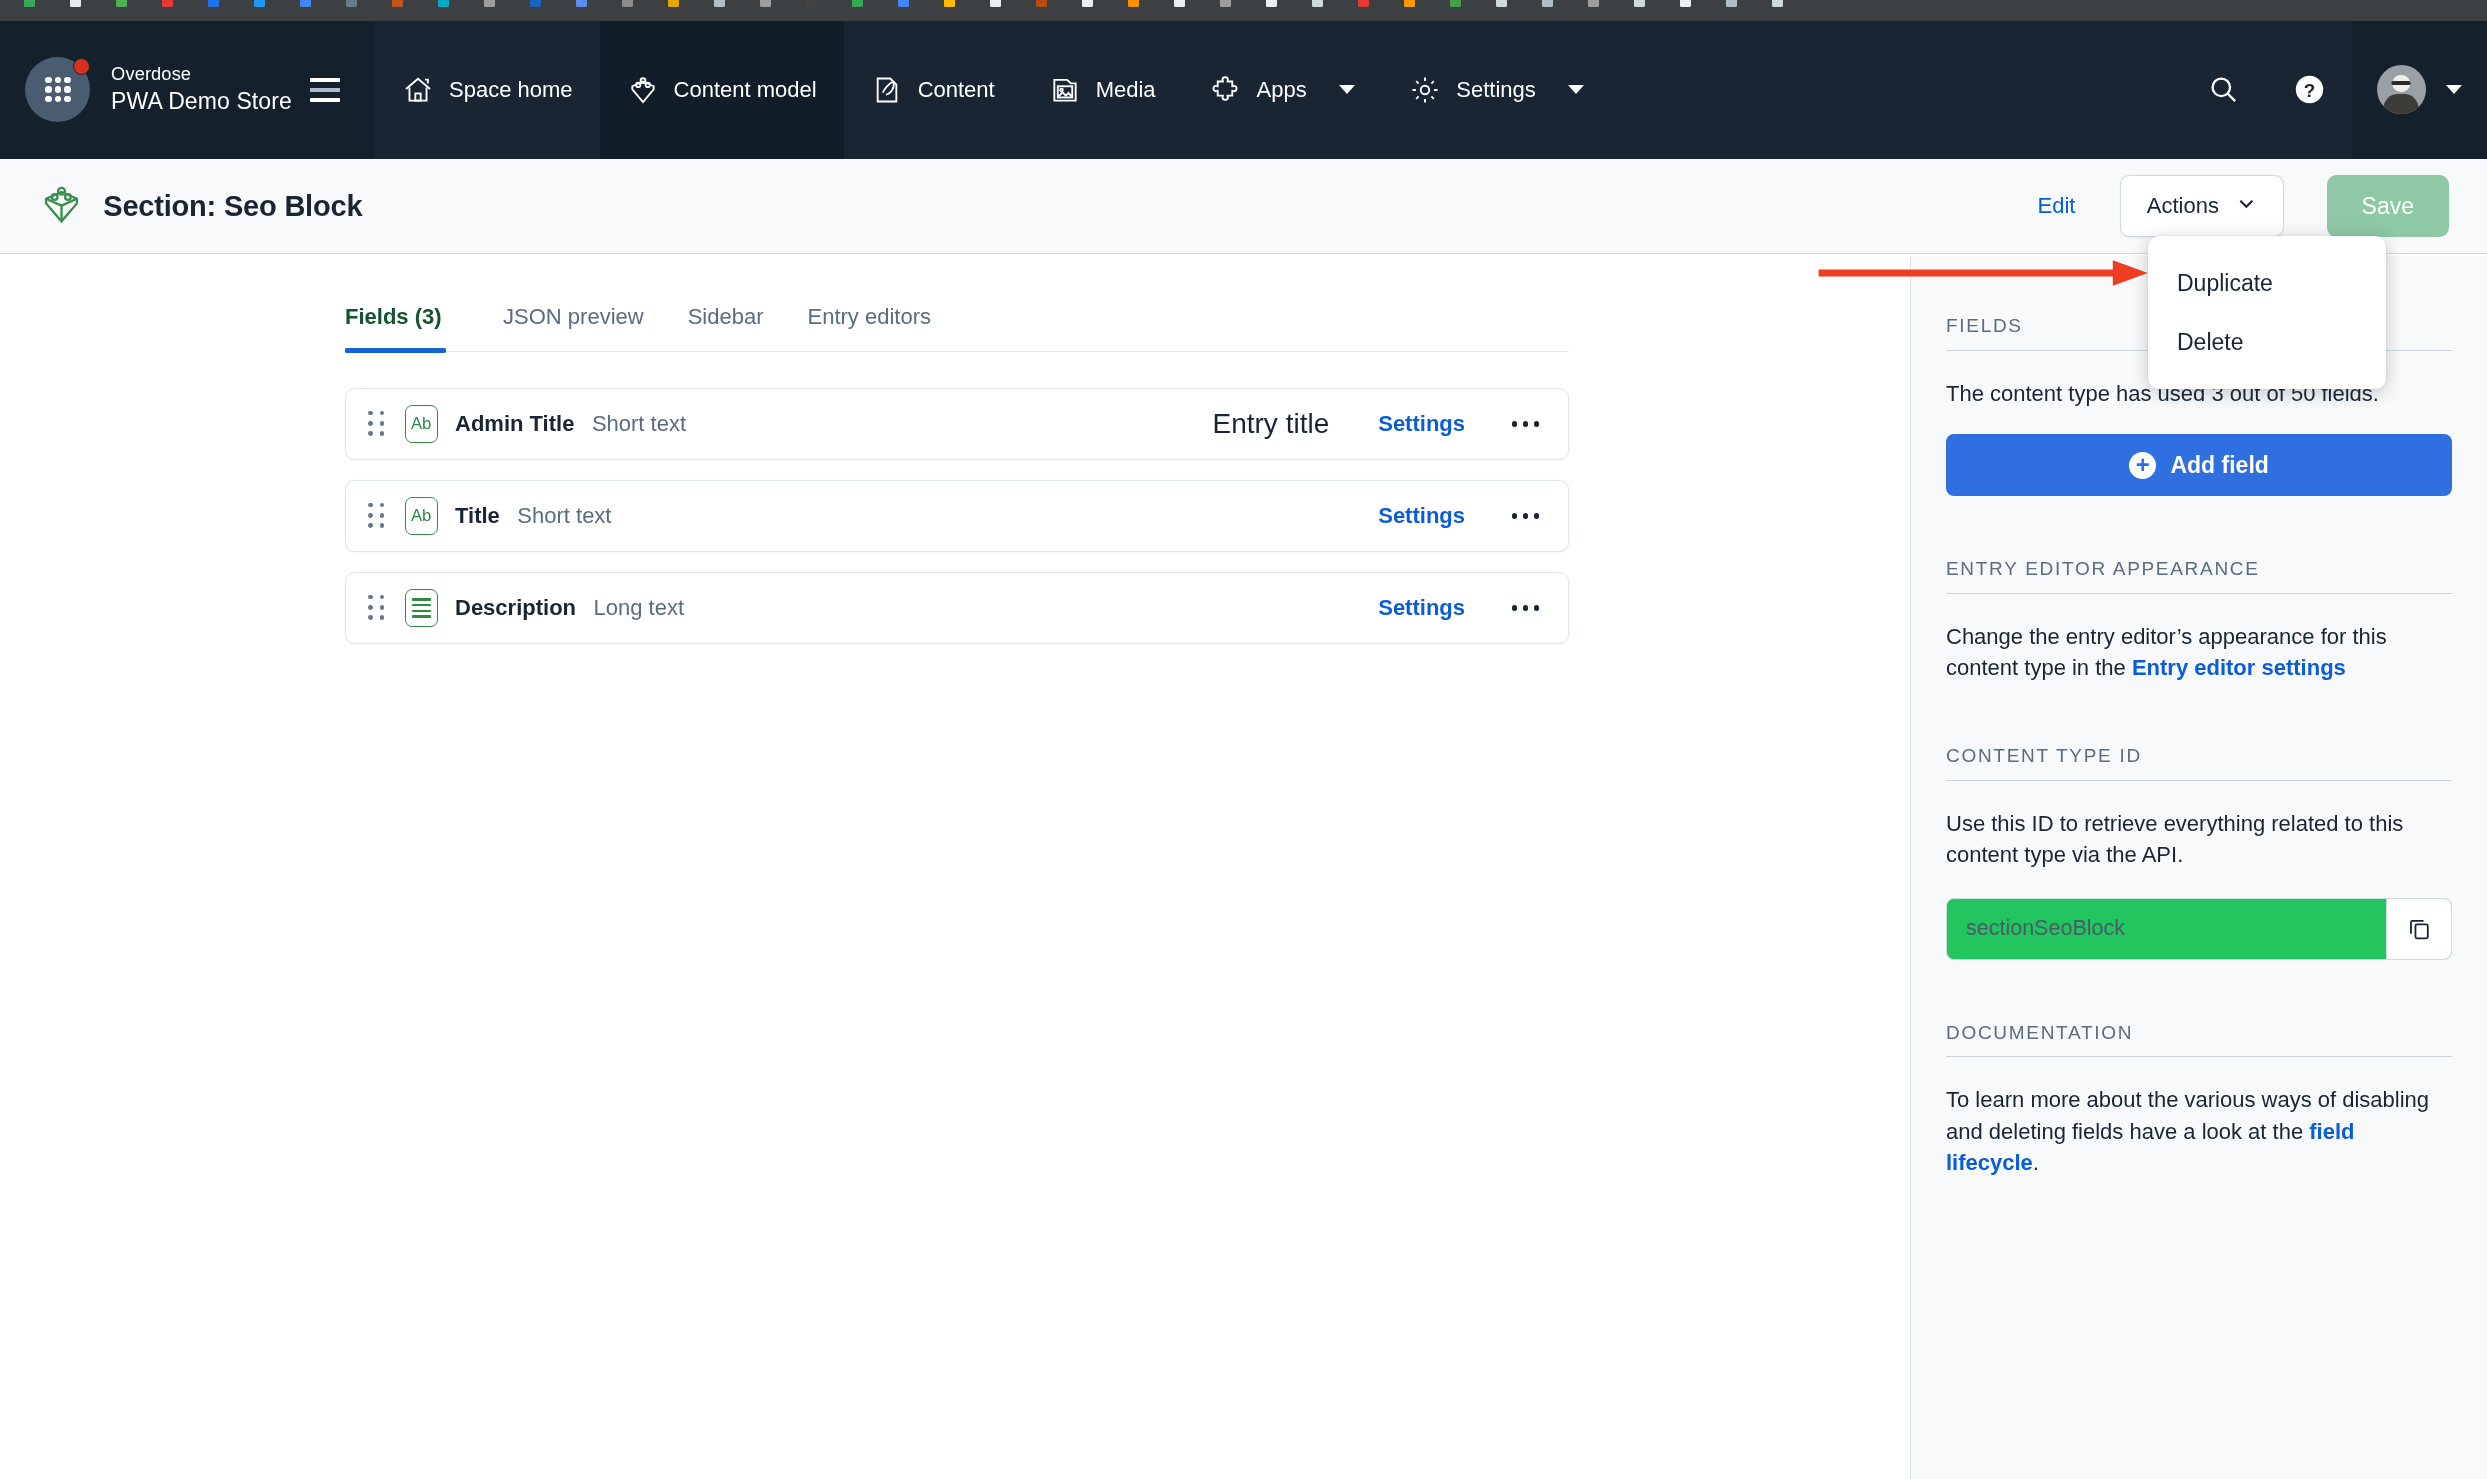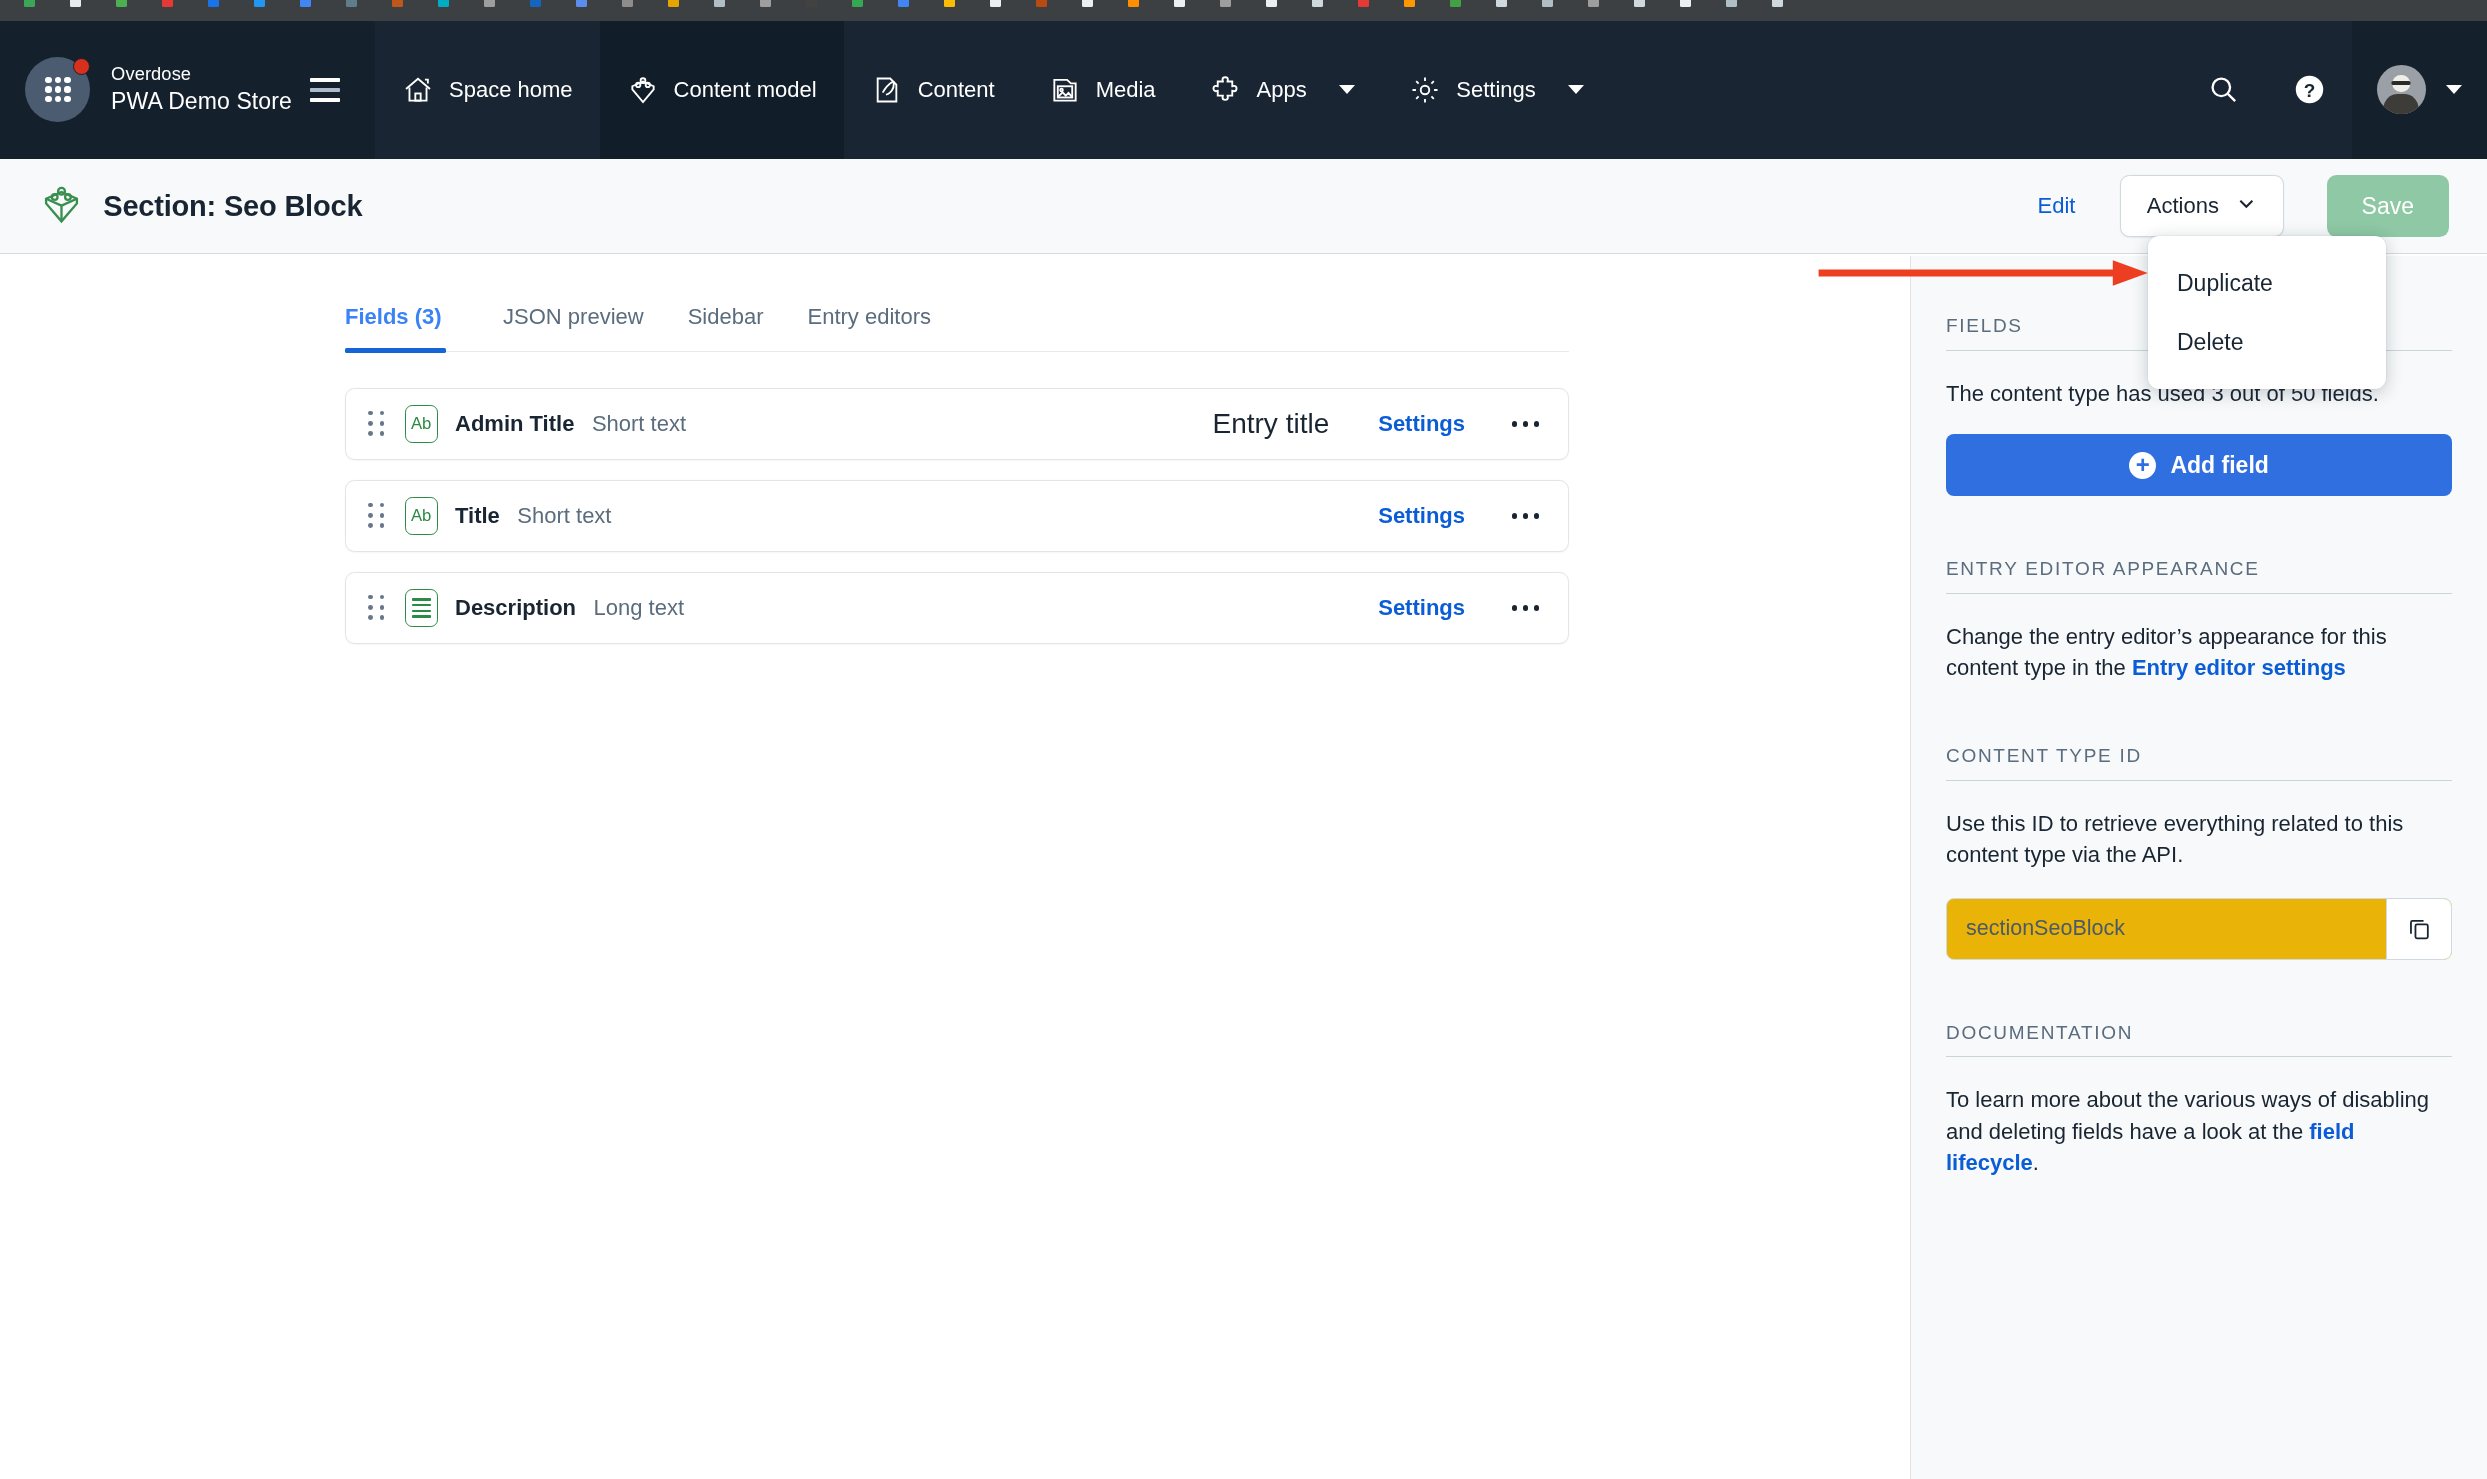--- a/index.html
+++ b/index.html
@@ -207,21 +207,21 @@
     width: 1224px;
     border-bottom: 1.6px solid #e5ebed;
     display: flex; gap: 0;
   }
   .tab {
     font-size: 22px; color: #5a6c7d;
     padding: 11px 22px 20.7px 22px;
     cursor: pointer; position: relative;
   }
   .tab:first-child { padding-left: 0; margin-right: 17.5px; }
-  .tab.active { color: #3b82f6; font-weight: 700; }
+  .tab.active { color: #14532d; font-weight: 700; }
   .tab.active::after {
     content:''; position:absolute; left:0; right: 17.5px; bottom: -2.4px;
     height: 4.8px; background: #1565d8; border-radius: 1.6px;
   }
 
   .field-row {
     position: absolute; left: 345px;
     width: 1224px; height: 72px;
     background: #ffffff;
     border: 1.6px solid #dfe6e9;
@@ -311,21 +311,21 @@
     background: #ffffff; color: #2f6fe0;
     display:flex; align-items:center; justify-content:center;
     font-size: 24px; font-weight: 700; line-height: 1;
     flex: 0 0 auto;
   }
   #ctid-box {
     margin-top: 27px;
     width: 100%; height: 62px;
     display: flex; align-items: stretch;
     border: 1.6px solid #cfd9e0; border-radius: 8px;
-    background: #eab308; overflow: hidden;
+    background: #22c55e; overflow: hidden;
   }
   #ctid-input {
     flex: 1; border: none; outline: none; background: transparent;
     padding: 0 19px; font-size: 21.5px; color: #4a5a6a;
     font-family: "Liberation Sans", sans-serif;
   }
   #ctid-copy {
     width: 65px; border-left: 1.6px solid #cfd9e0;
     display:flex; align-items:center; justify-content:center;
     cursor: pointer; background:#ffffff;

